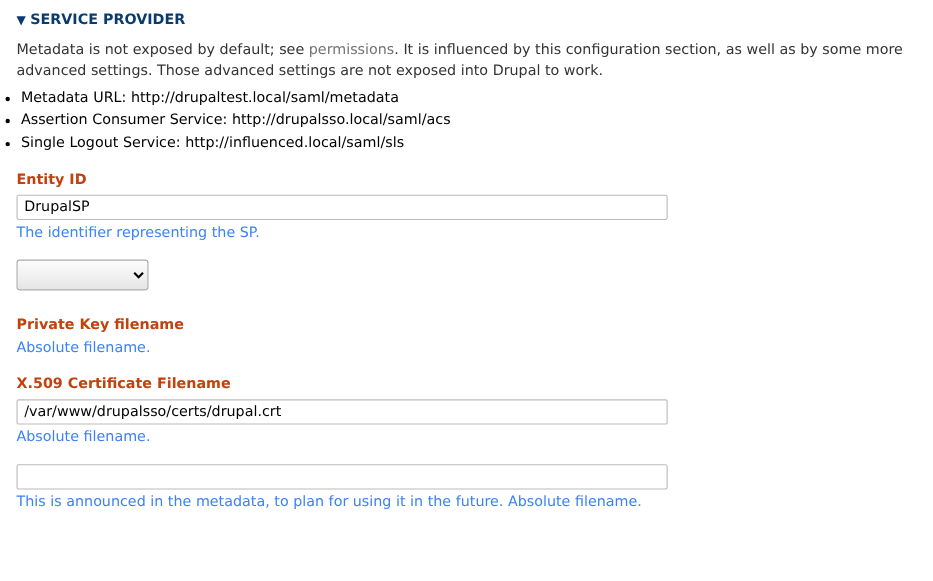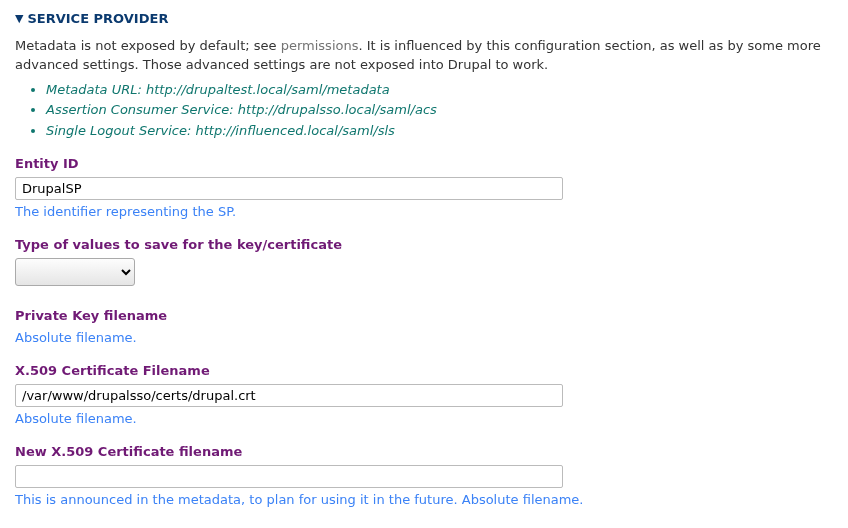--- a/index.html
+++ b/index.html
@@ -26,41 +26,40 @@
   }
   p.intro {
     margin: 0 0 6px 0;
     color: #333;
   }
   a.link {
     color: #737373;
     text-decoration: none;
   }
   ul.meta-list {
-    margin: 4px 0 14px 31px;
+    margin: 4px 0 14px 4px;
     padding: 0;
     list-style: disc;
-    color: #0f766e;
-    font-style: italic;
+    color: #000000;
   }
   ul.meta-list li {
     margin-bottom: 2px;
   }
   .field {
     margin-bottom: 14px;
   }
   .field-label {
     font-weight: bold;
-    color: #701a75;
+    color: #c2410c;
     display: block;
     margin-bottom: 3px;
     font-size: 13px;
   }
   .text-input {
-    width: 548px;
+    width: 592px;
     padding: 3px 6px;
     font-size: 13px;
     border: 1px solid #bbb;
     border-radius: 2px;
     font-family: inherit;
     box-sizing: border-box;
   }
   .help-text {
     color: #3b82f6;
     font-size: 13px;
@@ -95,34 +94,32 @@
   <li><span>Single Logout Service: </span><span>http://influenced.local/saml/sls</span></li>
 </ul>
 
 <div class="field">
   <label class="field-label">Entity ID</label>
   <input type="text" class="text-input" value="DrupalSP" style="">
   <div class="help-text">The identifier representing the SP.</div>
 </div>
 
 <div class="field">
-  <label class="field-label">Type of values to save for the key/certificate</label>
   <select class="select-input">
     <option>File</option>
   </select>
 </div>
 
 <div class="field">
   <label class="field-label">Private Key filename</label>
   <div class="help-text">Absolute filename.</div>
 </div>
 
 <div class="field">
   <label class="field-label">X.509 Certificate Filename</label>
   <input type="text" class="text-input" value="/var/www/drupalsso/certs/drupal.crt" style="">
   <div class="help-text">Absolute filename.</div>
 </div>
 
 <div class="field">
-  <label class="field-label">New X.509 Certificate filename</label>
   <input type="text" class="text-input" value="" style="">
   <div class="help-text">This is announced in the metadata, to plan for using it in the future. Absolute filename.</div>
 </div>
 
 </body></html>

